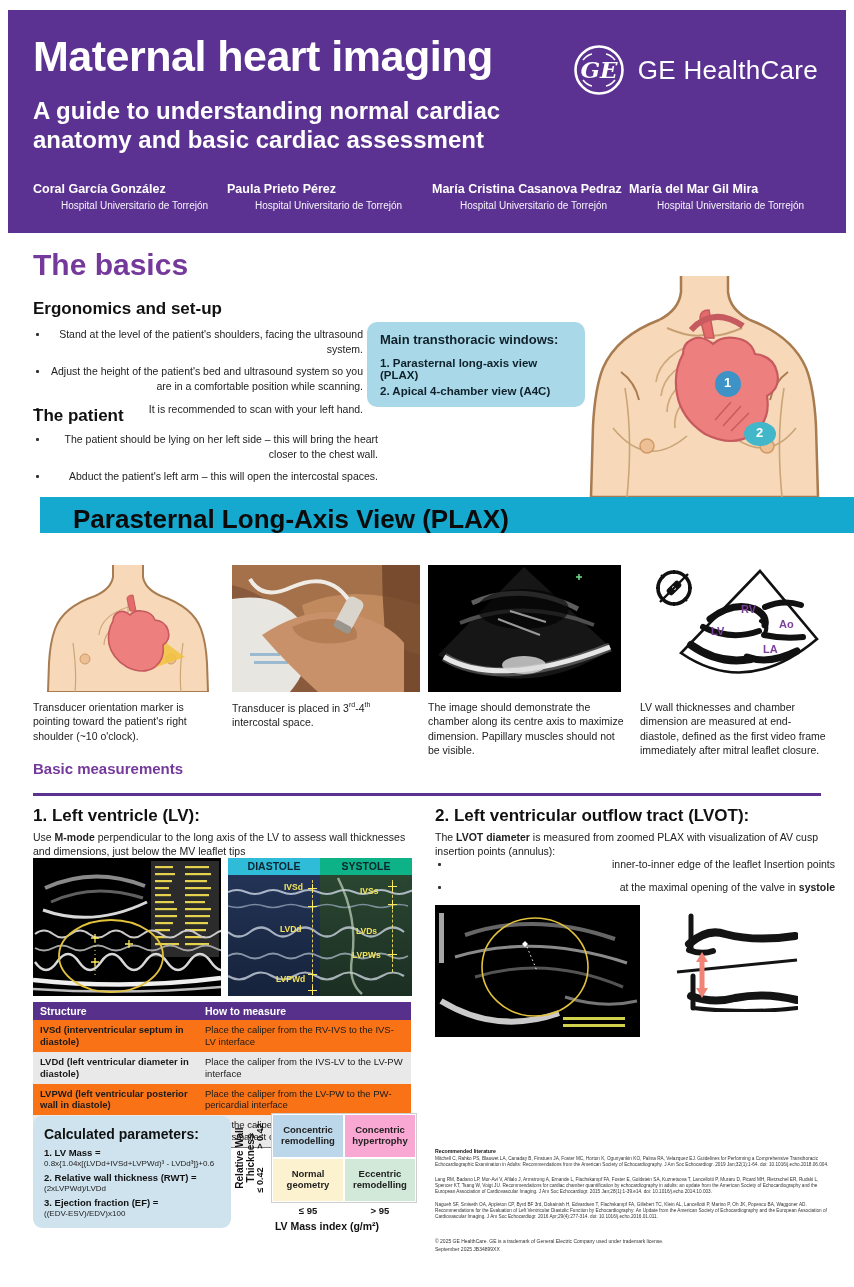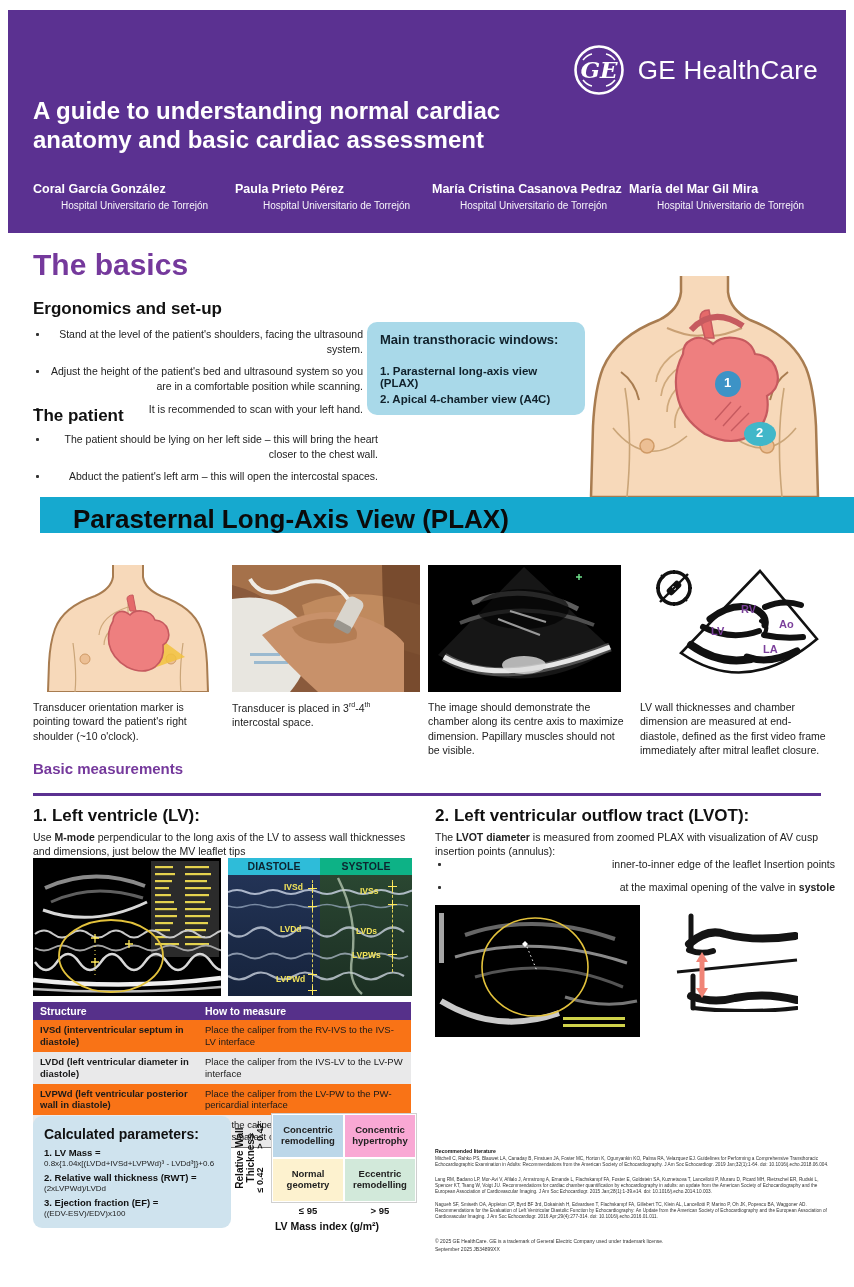--- a/index.html
+++ b/index.html
@@ -10,32 +10,32 @@
   
   .hero{position:absolute;left:8px;top:10px;width:838px;height:223px;background:#5b3191;color:#fff;}
   .hero-title{position:absolute;left:25px;top:22px;font-size:43px;font-weight:bold;letter-spacing:-.5px;}
   .hero-sub{position:absolute;left:25px;top:86px;font-size:24px;font-weight:bold;line-height:1.22;}
   .logo{position:absolute;right:28px;top:34px;display:flex;align-items:center;gap:13px;}
   .logo-word{font-size:26px;font-weight:400;letter-spacing:.3px;}
   .authors{position:absolute;left:0;top:172px;width:100%;height:50px;}
   .author{position:absolute;top:0;}
   .author .nm{font-size:12.5px;font-weight:bold;margin-bottom:4px;}
   .author .af{font-size:10px;opacity:.95;margin-left:28px;}
-  .a0{left:25px}.a1{left:227px}.a2{left:424px}.a3{left:621px}
+  .a0{left:25px}.a1{left:219px}.a2{left:424px}.a3{left:621px}
 
   
   .h2{position:absolute;font-weight:bold;color:#75399c;}
   .basics-title{left:33px;top:248px;font-size:30px;}
   .h3{position:absolute;font-size:17px;font-weight:bold;color:#111;}
   .blist{position:absolute;margin:0;padding:0;list-style:none;font-size:10.5px;line-height:1.4;color:#222;text-align:right;}
   .blist li{position:relative;padding-left:12px;margin-bottom:8px;}
   .blist li::before{content:"";position:absolute;left:3px;top:6px;width:3px;height:3px;background:#333;border-radius:1px;}
   .winbox{position:absolute;left:367px;top:322px;width:218px;background:#a9d9e9;border-radius:10px;
           padding:10px 13px;box-sizing:border-box;z-index:3;}
-  .winbox .wt{font-size:13px;font-weight:bold;color:#10212b;margin-bottom:18px;}
+  .winbox .wt{font-size:13px;font-weight:bold;color:#10212b;margin-bottom:10px;}
   .winbox .wi{font-size:11.5px;font-weight:bold;color:#10212b;margin-top:4px;}
   .torso-wrap{position:absolute;left:555px;top:276px;width:299px;height:221px;overflow:hidden;}
   .marker{position:absolute;color:#fff;font-weight:bold;font-size:13px;z-index:4;}
 
   
   .banner{position:absolute;left:0;top:497px;width:854px;height:36px;background:#16a9cf;margin-left:40px;}
   .banner span{position:absolute;left:33px;top:7px;font-size:26px;font-weight:bold;color:#0b0b0b;}
 
   
   .fig{position:absolute;top:565px;height:127px;overflow:hidden;}
@@ -102,20 +102,21 @@
   .lit-title{position:absolute;left:435px;top:1148px;font-size:5.2px;font-weight:bold;color:#111;}
   .ref{position:absolute;left:435px;width:402px;font-size:4.7px;line-height:1.3;color:#333;}
   .copyright{position:absolute;left:435px;top:1238px;width:402px;font-size:5px;line-height:1.5;color:#333;}
 </style>
 </head>
 <body>
 
 <div class="page">
 
   <div class="hero">
+    <div class="hero-title">Maternal heart imaging</div>
     <div class="hero-sub">
       <div>A guide to understanding normal cardiac</div>
       <div>anatomy and basic cardiac assessment</div>
     </div>
     <div class="logo">
       <svg width="52" height="52" viewBox="0 0 52 52">
         <circle cx="26" cy="26" r="23.5" fill="none" stroke="#fff" stroke-width="2.6"></circle>
         <path d="M10,16 q4,-5 9,-6 M42,16 q-4,-5 -9,-6 M10,36 q4,5 9,6 M42,36 q-4,5 -9,6" stroke="#fff" stroke-width="1.6" fill="none"></path>
         <text x="26" y="34" text-anchor="middle" font-family="DejaVu Serif, serif" font-style="italic" font-weight="bold" font-size="23" fill="#fff">GE</text>
       </svg>

